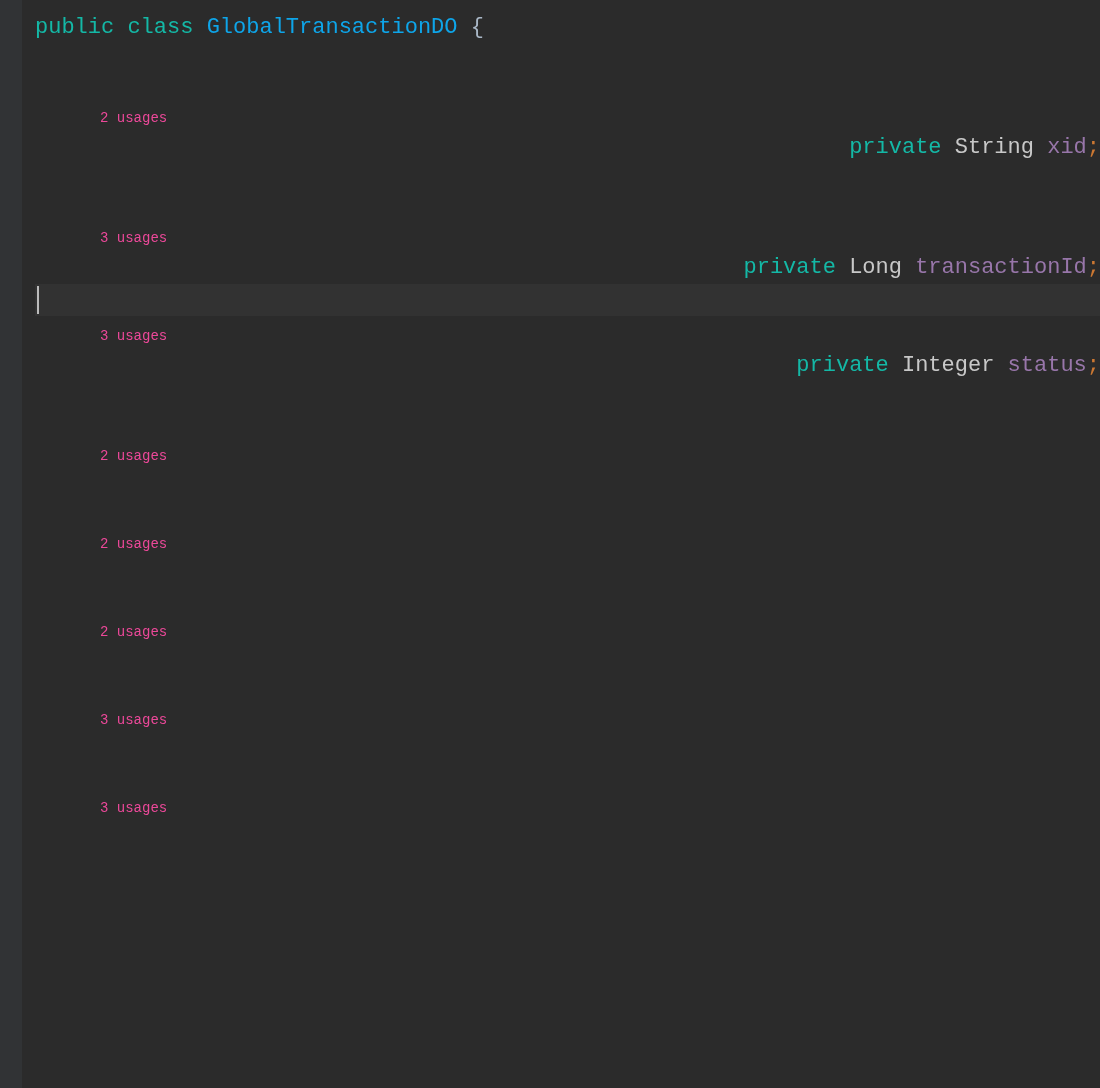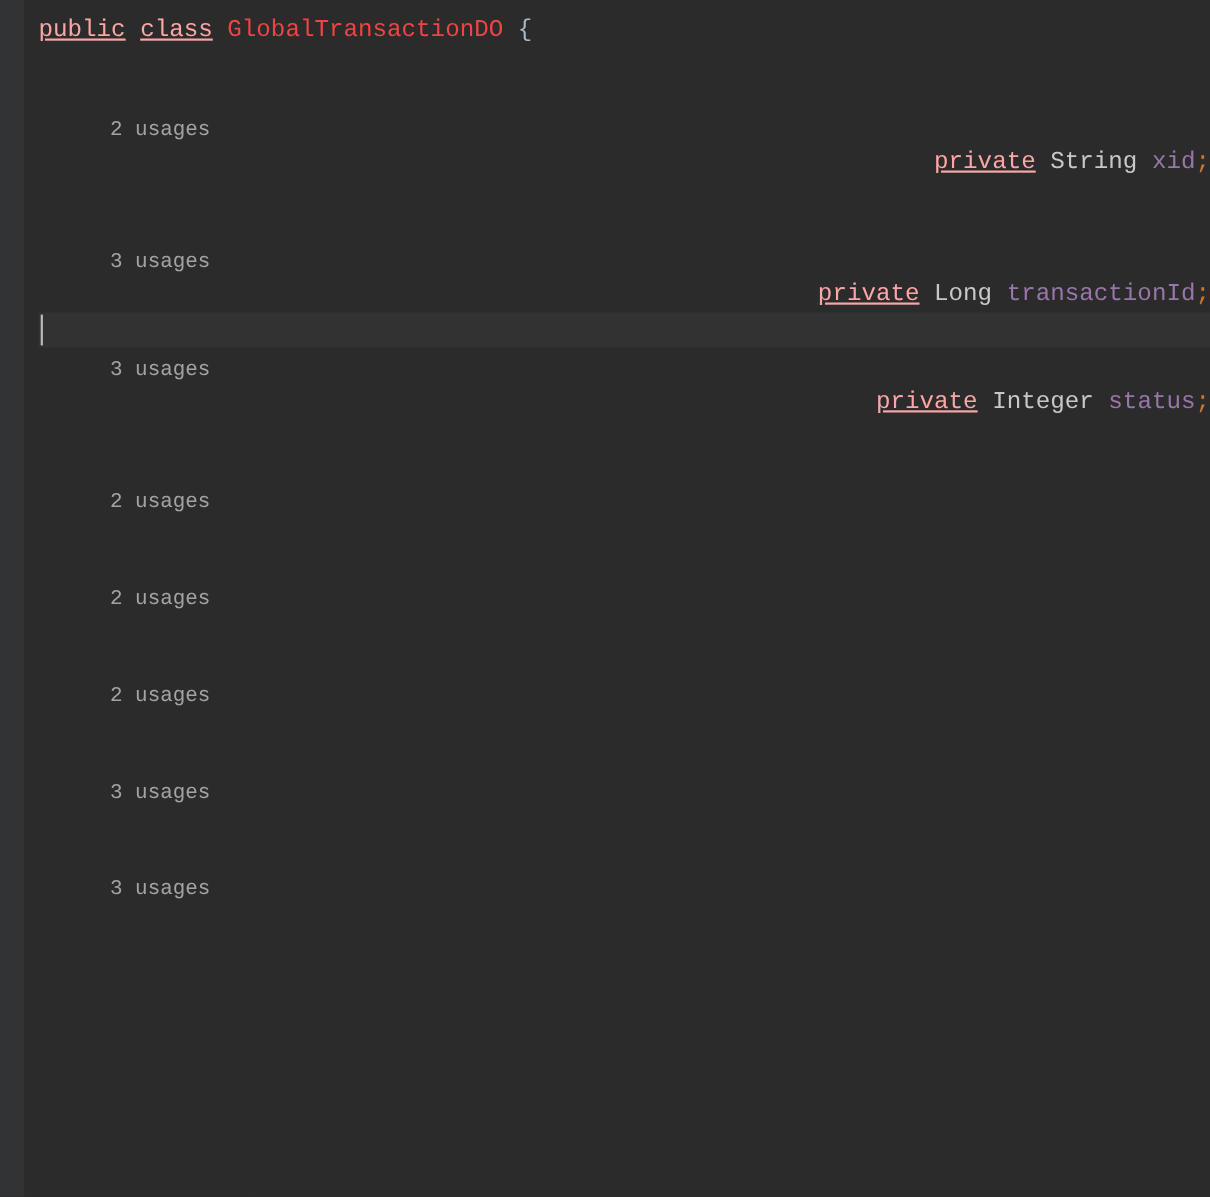--- a/index.html
+++ b/index.html
@@ -28,54 +28,53 @@
       padding-top: 12px;
       padding-left: 13px;
       position: relative;
     }
     .line {
       height: 32px;
       line-height: 32px;
       white-space: pre;
     }
     .usage-hint {
-      color: #a3a3a3;
-      font-size: 19px;
+      color: #ec4899;
+      font-size: 14px;
       padding-left: 65px;
       height: 34px;
       line-height: 40px;
     }
     .blank {
       height: 32px;
     }
     .half-blank {
       height: 22px;
     }
     .indent {
       padding-left: 65px;
       text-align: right;
     }
     .kw {
-      color: #fca5a5;
-      text-decoration: underline;
+      color: #14b8a6;
     }
     .type {
       color: #c8c8c8;
     }
     .ident {
       color: #9876aa;
     }
     .punct {
       color: #cc7832;
     }
     .brace {
       color: #a9b7c6;
     }
     .class-name {
-      color: #ef4444;
+      color: #0ea5e9;
     }
     .current-line {
       background: #323232;
       position: absolute;
       left: 0;
       right: 0;
       height: 32px;
       z-index: 0;
     }
     .caret {

